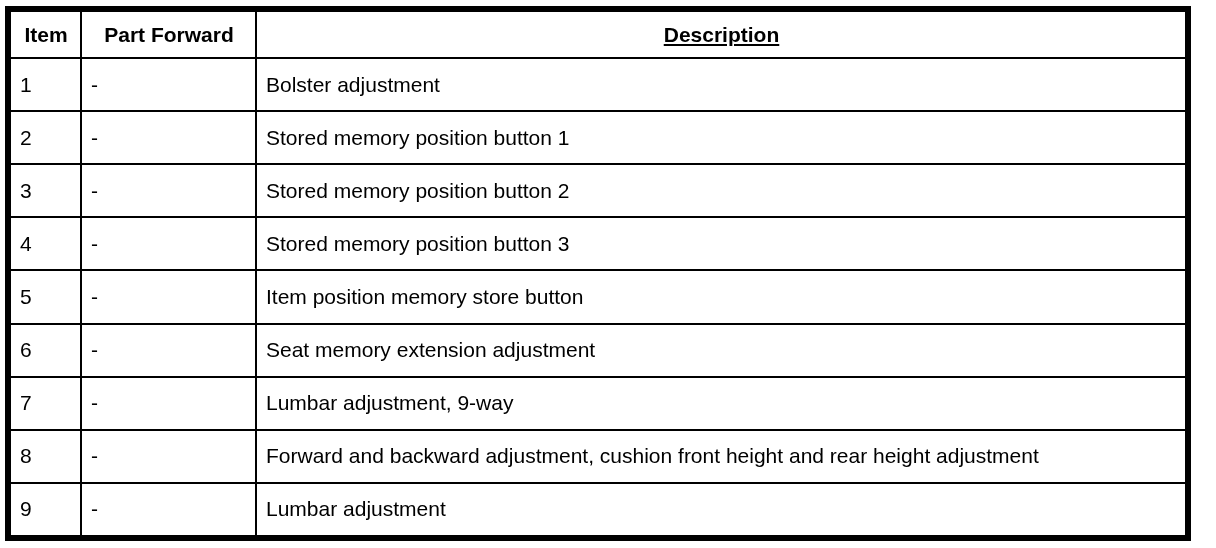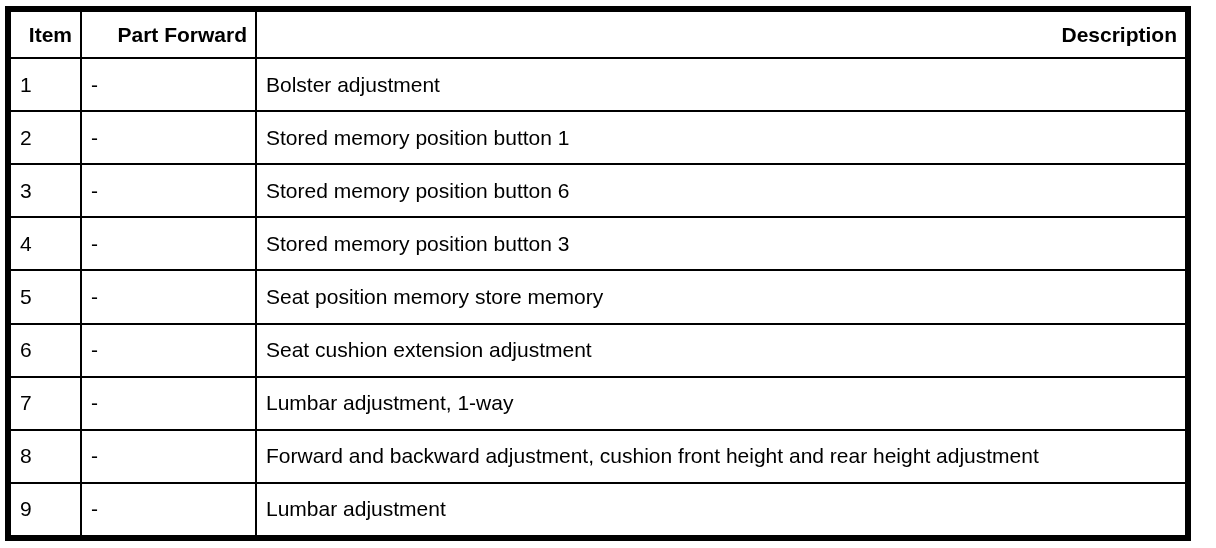--- a/index.html
+++ b/index.html
@@ -41,25 +41,26 @@
   table.parts td {
     border: 2px solid var(--border-color);
     font-size: 21px;
     vertical-align: middle;
     padding: 0 8px 0 9px;
     overflow: hidden;
     white-space: nowrap;
   }
   table.parts th {
     font-weight: bold;
-    text-align: right;
+    text-align: center;
     height: 47px;
   }
   table.parts th.col-description {
-    text-align: right;
+    text-align: center;
+    text-decoration: underline;
   }
   col.col-item { width: 71px; }
   col.col-part { width: 175px; }
   col.col-desc { width: auto; }
 </style>
 </head>
 <body>
 
 <div class="page">
   <div class="table-wrapper">
@@ -83,41 +84,41 @@
     <td>Bolster adjustment</td>
   </tr>
           <tr>
     <td>2</td>
     <td>-</td>
     <td>Stored memory position button 1</td>
   </tr>
           <tr>
     <td>3</td>
     <td>-</td>
-    <td>Stored memory position button 6</td>
+    <td>Stored memory position button 2</td>
   </tr>
           <tr>
     <td>4</td>
     <td>-</td>
     <td>Stored memory position button 3</td>
   </tr>
           <tr>
     <td>5</td>
     <td>-</td>
-    <td>Seat position memory store memory</td>
+    <td>Item position memory store button</td>
   </tr>
           <tr>
     <td>6</td>
     <td>-</td>
-    <td>Seat cushion extension adjustment</td>
+    <td>Seat memory extension adjustment</td>
   </tr>
           <tr>
     <td>7</td>
     <td>-</td>
-    <td>Lumbar adjustment, 1-way</td>
+    <td>Lumbar adjustment, 9-way</td>
   </tr>
           <tr>
     <td>8</td>
     <td>-</td>
     <td>Forward and backward adjustment, cushion front height and rear height adjustment</td>
   </tr>
           <tr>
     <td>9</td>
     <td>-</td>
     <td>Lumbar adjustment</td>

